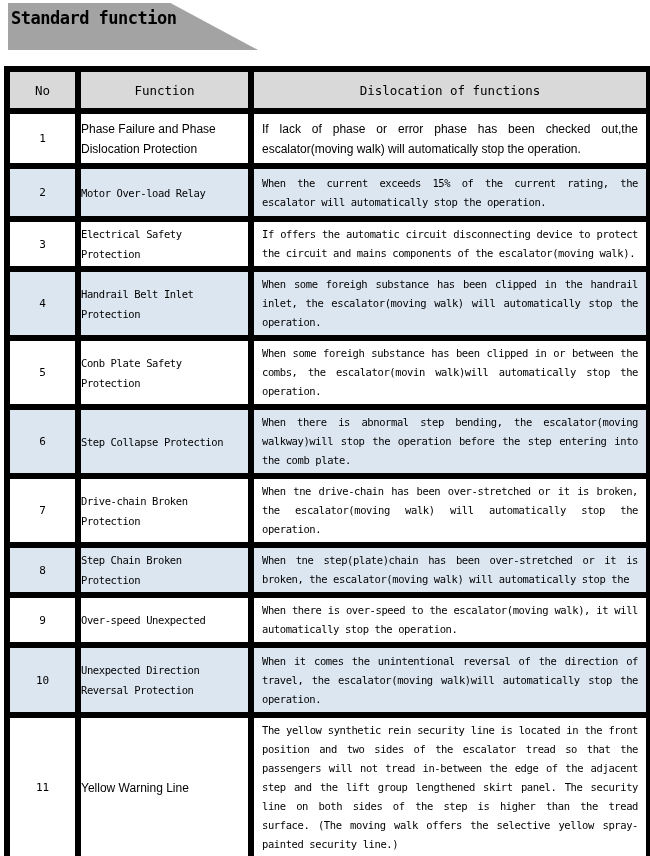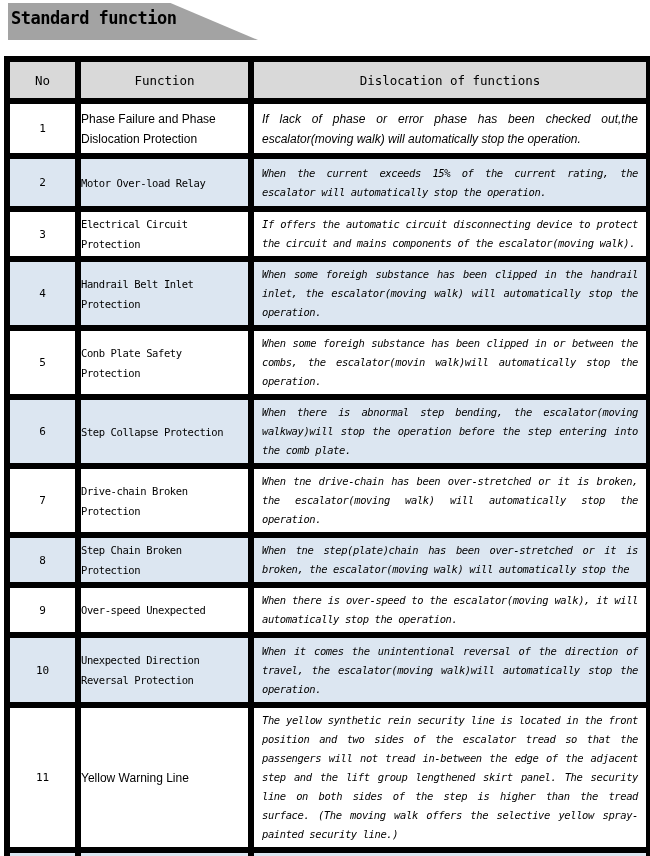--- a/index.html
+++ b/index.html
@@ -7,21 +7,21 @@
   body {
     width: 650px; height: 856px;
     background: #ffffff;
     font-family: "DejaVu Sans Mono", monospace;
     color: #000;
     overflow: hidden;
   }
   .banner {
     position: relative;
     margin: 3px 0 16px 8px;
-    width: 250px; height: 37px;
+    width: 250px; height: 47px;
     background: var(--banner-bg, #A3A3A3);
     clip-path: polygon(0 0, 65% 0, 100% 100%, 0 100%);
   }
   .banner-title {
     font-family: "DejaVu Sans Mono", monospace;
     font-weight: bold;
     font-size: 17px;
     line-height: 31px;
     padding-left: 3px;
     letter-spacing: -0.5px;
@@ -61,21 +61,20 @@
     letter-spacing: -0.4px;
     line-height: 20px;
     padding: 2px 4px 2px 0;
   }
   td.desc {
     font-size: 10.5px;
     letter-spacing: -0.4px;
     line-height: 19px;
     padding: 3px 8px;
     text-align: justify;
-    font-style: italic;
   }
   .sans {
     font-family: "Liberation Sans", sans-serif;
     font-size: 12px !important;
     letter-spacing: 0 !important;
     line-height: 20px !important;
   }
   tr.r1  { height: 55px; }
   tr.r2  { height: 53px; }
   tr.r3  { height: 48px; }
@@ -116,21 +115,21 @@
       <td class="func sans">Phase Failure and Phase Dislocation Protection</td>
       <td class="desc sans">If lack of phase or error phase has been checked out,the escalator(moving walk) will automatically stop the operation.</td>
     </tr>
     <tr class="r2">
       <td class="no">2</td>
       <td class="func">Motor Over-load Relay</td>
       <td class="desc">When the current exceeds 15% of the current rating, the escalator will automatically stop the operation.</td>
     </tr>
     <tr class="r3">
       <td class="no">3</td>
-      <td class="func">Electrical Circuit Protection</td>
+      <td class="func">Electrical Safety Protection</td>
       <td class="desc">If offers the automatic circuit disconnecting device to protect the circuit and mains components of the escalator(moving walk).</td>
     </tr>
     <tr class="r4">
       <td class="no">4</td>
       <td class="func">Handrail Belt Inlet Protection</td>
       <td class="desc">When some foreigh substance has been clipped in the handrail inlet, the escalator(moving walk) will automatically stop the operation.</td>
     </tr>
     <tr class="r5">
       <td class="no">5</td>
       <td class="func">Conb Plate Safety Protection</td>

